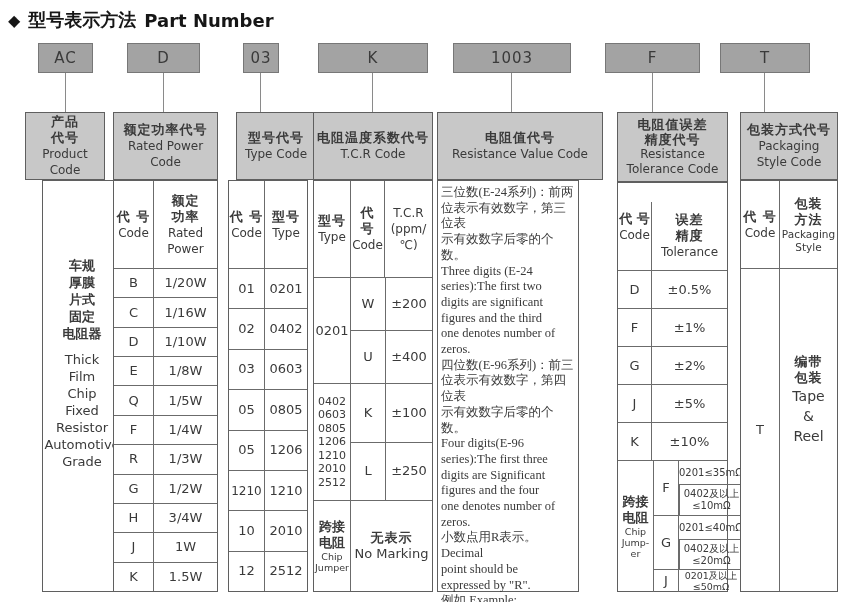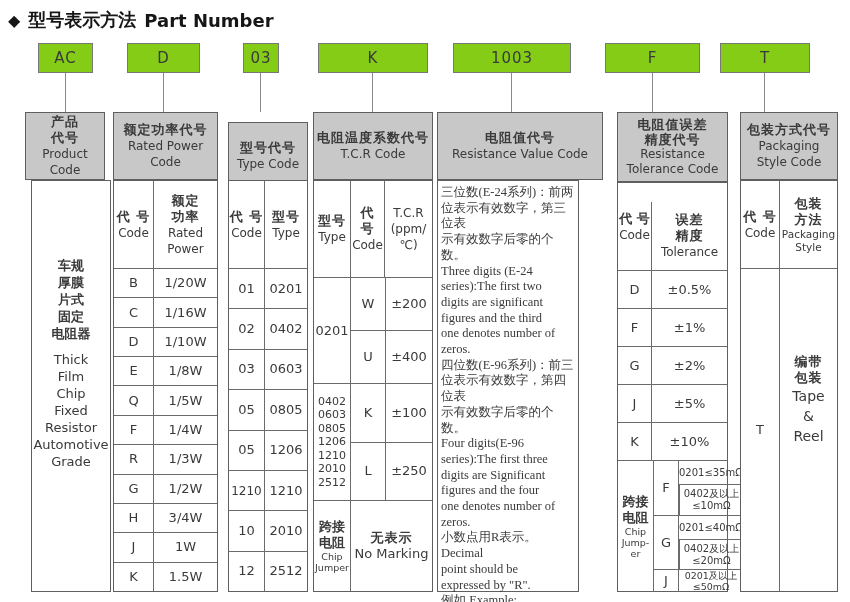--- a/index.html
+++ b/index.html
@@ -9,21 +9,21 @@
     font-family: "DejaVu Sans", sans-serif; color: #3a3a3a; overflow: hidden;
   }
   .title {
     position: absolute; top: 8px; left: 8px; font-size: 18px; font-weight: bold;
     color: #161616; display: flex; align-items: center; gap: 8px;
   }
   .title .diamond { font-size: 16px; }
   .topbox {
     position: absolute; top: 43px; height: 30px; border: 1px solid #777;
     display: flex; align-items: center; justify-content: center;
-    font-size: 15px; letter-spacing: 1px; color: #3a3a3a; background: #84cc16;
+    font-size: 15px; letter-spacing: 1px; color: #3a3a3a; background: #a3a3a3;
   }
   .connector { position: absolute; top: 73px; height: 39px; width: 1px; background: #8a8a8a; }
   .hdr {
     position: absolute; top: 112px; height: 68px; background: #c8c8c8;
     border: 1px solid #5f5f5f; display: flex; flex-direction: column;
     align-items: center; justify-content: center; text-align: center; line-height: 16px;
   }
   .hdr .cn { font-size: 13px; font-weight: bold; letter-spacing: 1px; }
   .hdr .en { font-size: 12px; }
   .body {
@@ -77,21 +77,21 @@
   <div class="connector" style="left:511px;"></div>
   <div class="connector" style="left:652px;"></div>
   <div class="connector" style="left:764px;"></div>
 
   <div class="hdr" style="left:25px;width:80px;">
     <div class="cn pre">产品
 代号</div>
     <div class="en pre">Product
 Code</div>
   </div>
-  <div class="body prodbody" style="left:31px;width:80px;">
+  <div class="body prodbody" style="left:42px;width:80px;">
     <div class="cn pre">车规
 厚膜
 片式
 固定
 电阻器</div>
     <div class="en pre">Thick
 Film
 Chip
 Fixed
 Resistor
@@ -160,21 +160,21 @@
     <div class="trow" style="flex:1;">
         <div class="cell" style="flex:0 0 39px;">J</div>
         <div class="cell" style="flex:1;">1W</div>
       </div>
     <div class="trow" style="flex:1;">
         <div class="cell" style="flex:0 0 39px;">K</div>
         <div class="cell" style="flex:1;">1.5W</div>
       </div>
   </div>
 
-  <div class="hdr" style="left:228px;width:80px;margin-top:10px;">
+  <div class="hdr" style="left:236px;width:80px;">
     <div class="cn">型号代号</div>
     <div class="en">Type Code</div>
   </div>
   <div class="body" style="left:228px;width:80px;">
     <div class="trow" style="flex:0 0 87px;">
       <div class="cell" style="flex:0 0 35px;">
           <div>
         <div class="cjk">代 号</div>
         <div class="lat">Code</div>
       </div>

